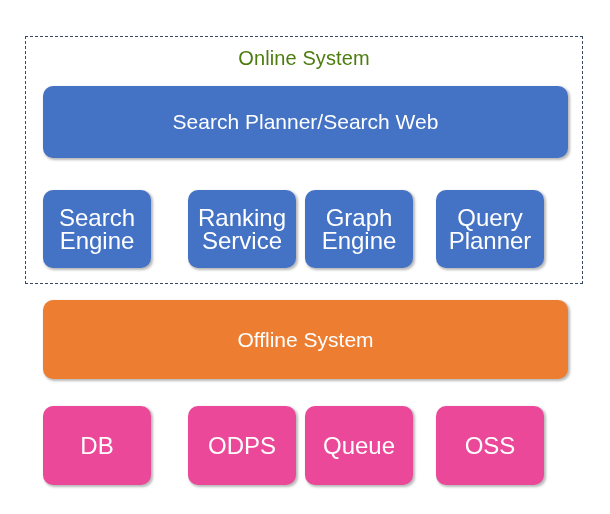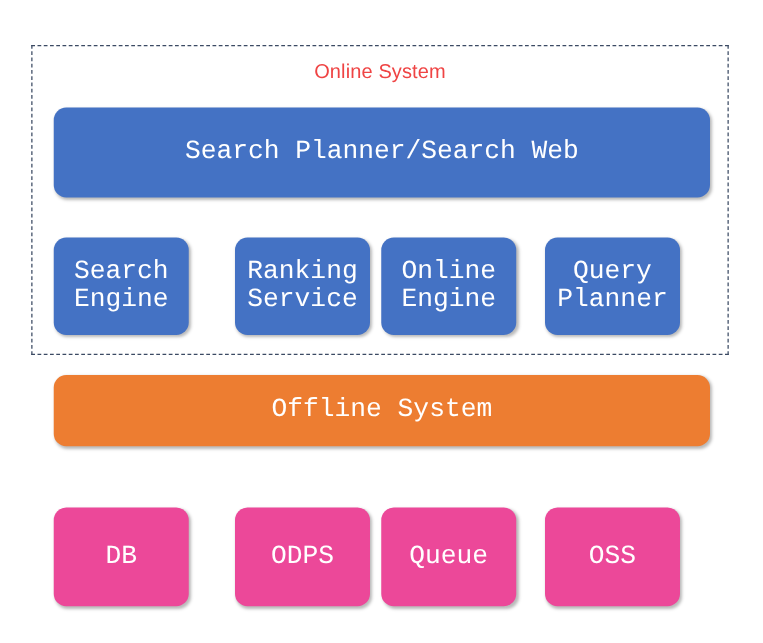--- a/index.html
+++ b/index.html
@@ -35,61 +35,60 @@
     border: 1px dashed #3b4a63;
     background: transparent;
   }
 
   .group-title {
     position: absolute;
     left: 25px;
     top: 45px;
     width: 558px;
     text-align: center;
-    font-size: 16px;
+    font-size: 20px;
     line-height: 26px;
-    color: #ef4444;
+    color: #4d7c0f;
     letter-spacing: 0.1px;
     white-space: nowrap;
   }
 
   
   .node {
     position: absolute;
     box-sizing: border-box;
     border-radius: 10px;
     display: flex;
     align-items: center;
     justify-content: center;
     text-align: center;
     color: #ffffff;
     box-shadow: 1.5px 1.5px 2.5px rgba(0, 0, 0, 0.28);
     padding: 2px 4px;
     overflow: hidden;
-    font-family: Liberation Mono, monospace;
   }
 
   .node-blue   { background: #4472c4; }
   .node-orange { background: #ed7d31; }
   .node-green  { background: #ec4899; }
 
   
   .banner {
     left: 43px;
     width: 525px;
     font-size: 21px;
     line-height: 26px;
   }
   .banner-online  { top: 86px;  height: 72px; }
-  .banner-offline { top: 300px; height: 57px; }
+  .banner-offline { top: 300px; height: 79px; }
 
   
   .chip {
     width: 108px;
-    font-size: 21px;
+    font-size: 24px;
     line-height: 23px;
     justify-content: center;
   }
   .row-services .chip { top: 190px; height: 78px; }
   .row-storage  .chip { top: 406px; height: 79px; }
 
   .col-1 { left: 43px; }
   .col-2 { left: 188px; }
   .col-3 { left: 305px; }
   .col-4 { left: 436px; }
@@ -115,21 +114,21 @@
   <div class="row-services">
     <div class="node node-blue chip col-1">
       <span class="chip-label">Search
 Engine</span>
     </div>
     <div class="node node-blue chip col-2">
       <span class="chip-label">Ranking
 Service</span>
     </div>
     <div class="node node-blue chip col-3">
-      <span class="chip-label">Online
+      <span class="chip-label">Graph
 Engine</span>
     </div>
     <div class="node node-blue chip col-4">
       <span class="chip-label">Query
 Planner</span>
     </div>
   </div>
 
   <div class="node node-orange banner banner-offline">
     <span class="chip-label">Offline System</span>

